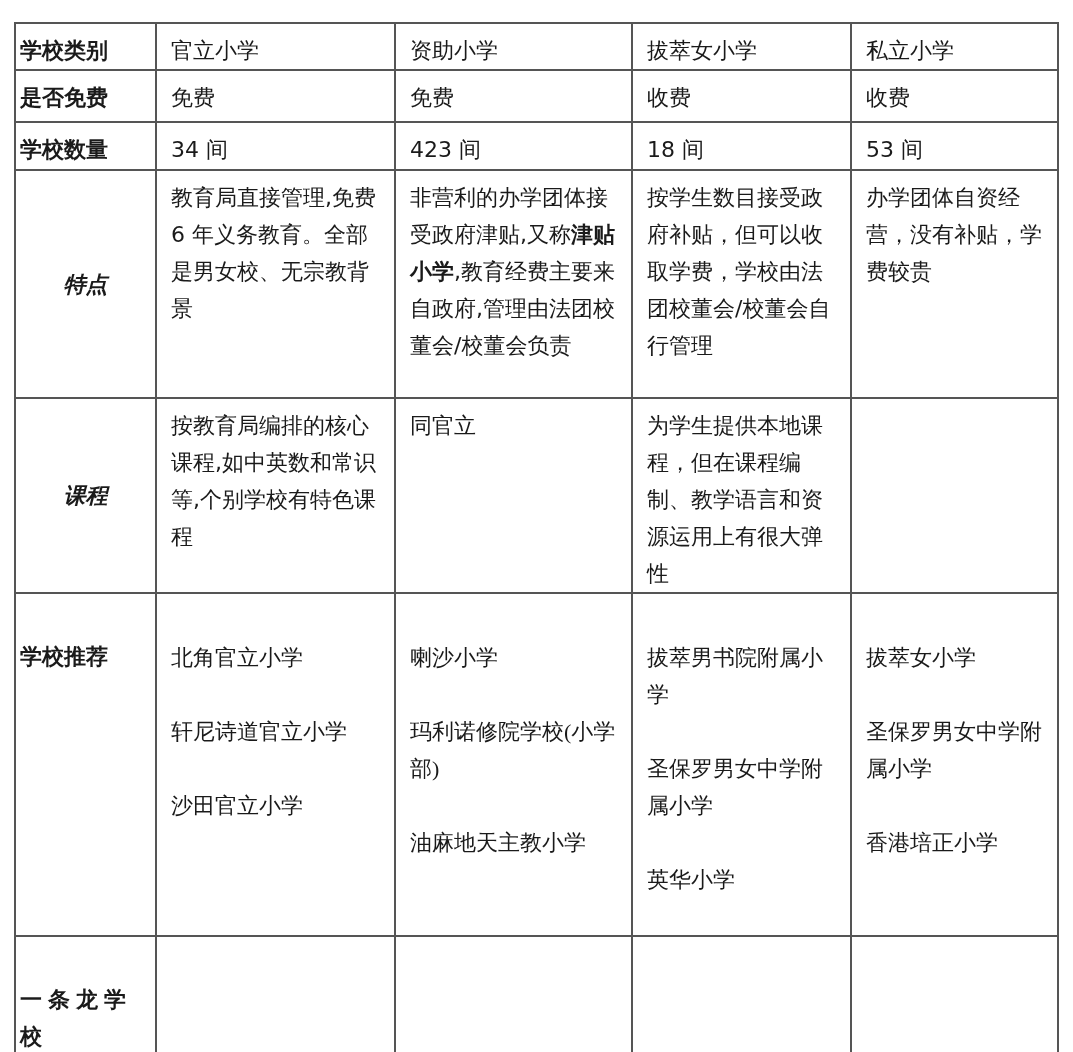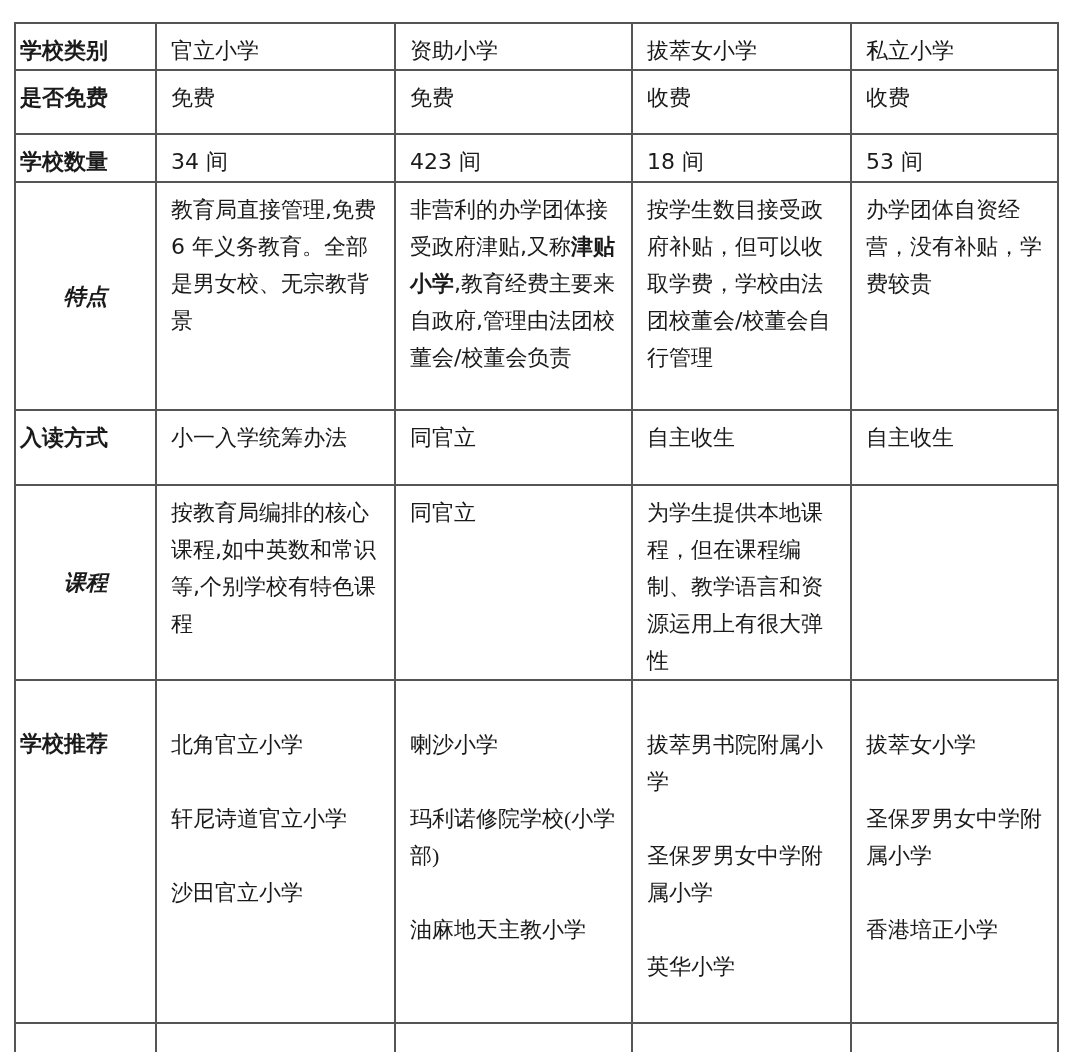--- a/index.html
+++ b/index.html
@@ -39,21 +39,21 @@
           <div class="cell">资助小学</div>
         </td>
     <td>
           <div class="cell">拔萃女小学</div>
         </td>
     <td>
           <div class="cell">私立小学</div>
         </td>
   </tr>
 
-  <tr style="height:64px">
+  <tr style="height:52px">
     <td class="rowhead">
           <div class="cell">是否免费</div>
         </td>
     <td>
           <div class="cell">免费</div>
         </td>
     <td>
           <div class="cell">免费</div>
         </td>
     <td>
@@ -93,37 +93,20 @@
           <div class="cell"><span>非营利的办学团体接受政府津贴,又称</span><span class="bold-inline">津贴小学</span><span>,教育经费主要来自政府,管理由法团校董会/校董会负责</span></div>
         </td>
     <td>
           <div class="cell">按学生数目接受政府补贴，但可以收取学费，学校由法团校董会/校董会自行管理</div>
         </td>
     <td>
           <div class="cell">办学团体自资经营，没有补贴，学费较贵</div>
         </td>
   </tr>
 
-  <tr style="height:75px">
-    <td class="rowhead">
-          <div class="cell">入读方式</div>
-        </td>
-    <td>
-          <div class="cell">小一入学统筹办法</div>
-        </td>
-    <td>
-          <div class="cell">同官立</div>
-        </td>
-    <td>
-          <div class="cell">自主收生</div>
-        </td>
-    <td>
-          <div class="cell">自主收生</div>
-        </td>
-  </tr>
 
   <tr style="height:192px">
     <td class="rowhead center">
           <div class="cell">课程</div>
         </td>
     <td>
           <div class="cell">按教育局编排的核心课程,如中英数和常识等,个别学校有特色课程</div>
         </td>
     <td>
           <div class="cell">同官立</div>

